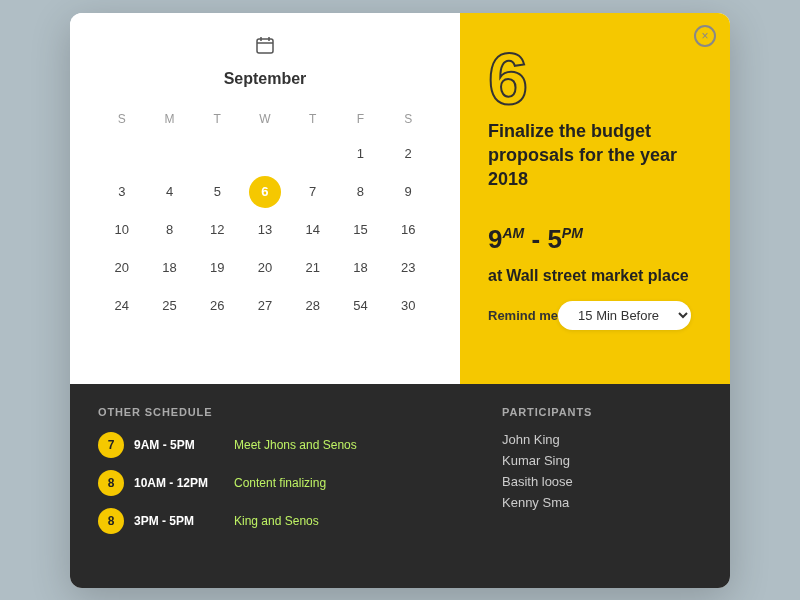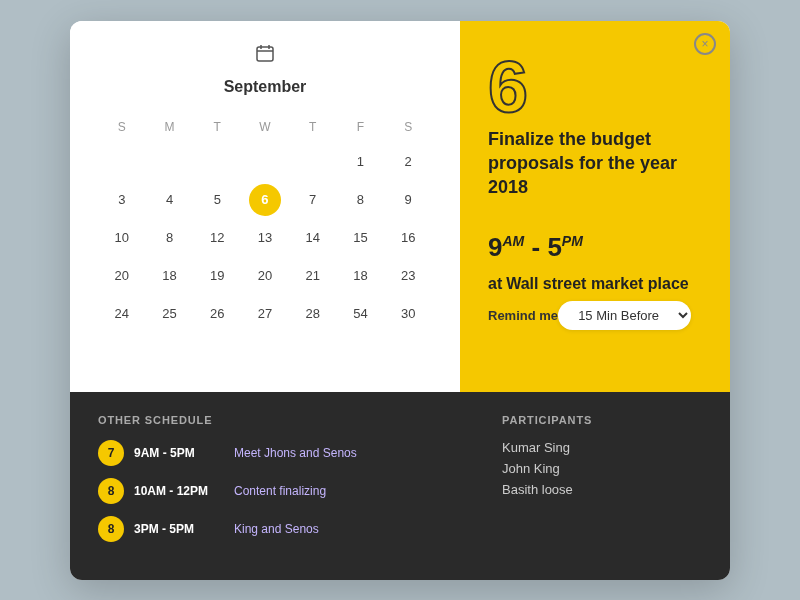--- a/index.html
+++ b/index.html
@@ -136,21 +136,21 @@
     }
     .event-time .am-pm {
       font-size: 14px;
       font-weight: 600;
       vertical-align: super;
       font-style: italic;
     }
     .event-location {
       font-size: 14px;
       color: #333;
-      margin-bottom: 8px;
+      margin-bottom: 16px;
     }
     .event-location span {
       font-weight: 700;
       font-size: 16px;
       color: #222;
     }
     .remind-row {
       display: flex;
       align-items: center;
     }
@@ -163,28 +163,27 @@
       background: #fff;
       border: none;
       border-radius: 20px;
       padding: 6px 16px;
       font-size: 13px;
       color: #333;
       cursor: pointer;
       outline: none;
       box-shadow: 0 1px 4px rgba(0,0,0,0.1);
       appearance: auto;
-      text-align: right;
     }
 
     
     .bottom-section {
       background: #2a2a2a;
       display: flex;
-      padding: 22px 28px 26px 28px;
+      padding: 22px 28px 42px 28px;
       gap: 14px;
     }
     .schedule-col {
       flex: 1;
       padding-right: 20px;
     }
     .section-title {
       font-size: 11px;
       font-weight: 700;
       color: #aaa;
@@ -212,21 +211,21 @@
       flex-shrink: 0;
     }
     .schedule-time {
       font-size: 12px;
       font-weight: 700;
       color: #fff;
       min-width: 90px;
     }
     .schedule-desc {
       font-size: 12px;
-      color: #c4b5fd;
+      color: #bef264;
     }
     .participants-col {
       width: 200px;
       flex-shrink: 0;
     }
     .participant-name {
       font-size: 13px;
       color: #ccc;
       margin-bottom: 6px;
     }
@@ -337,19 +336,20 @@
           <div class="schedule-item">
       <div class="schedule-badge">8</div>
       <div class="schedule-time">3PM - 5PM</div>
       <div class="schedule-desc">King and Senos</div>
     </div>
         </div>
     </div>
     <div class="participants-col">
       <div class="section-title">PARTICIPANTS</div>
       <div id="participant-names">
+          <div class="participant-name">John King</div>
           <div class="participant-name">Kumar Sing</div>
-          <div class="participant-name">John King</div>
           <div class="participant-name">Basith loose</div>
+          <div class="participant-name">Kenny Sma</div>
         </div>
     </div>
   </div>
 </div>
 
 </body></html>

